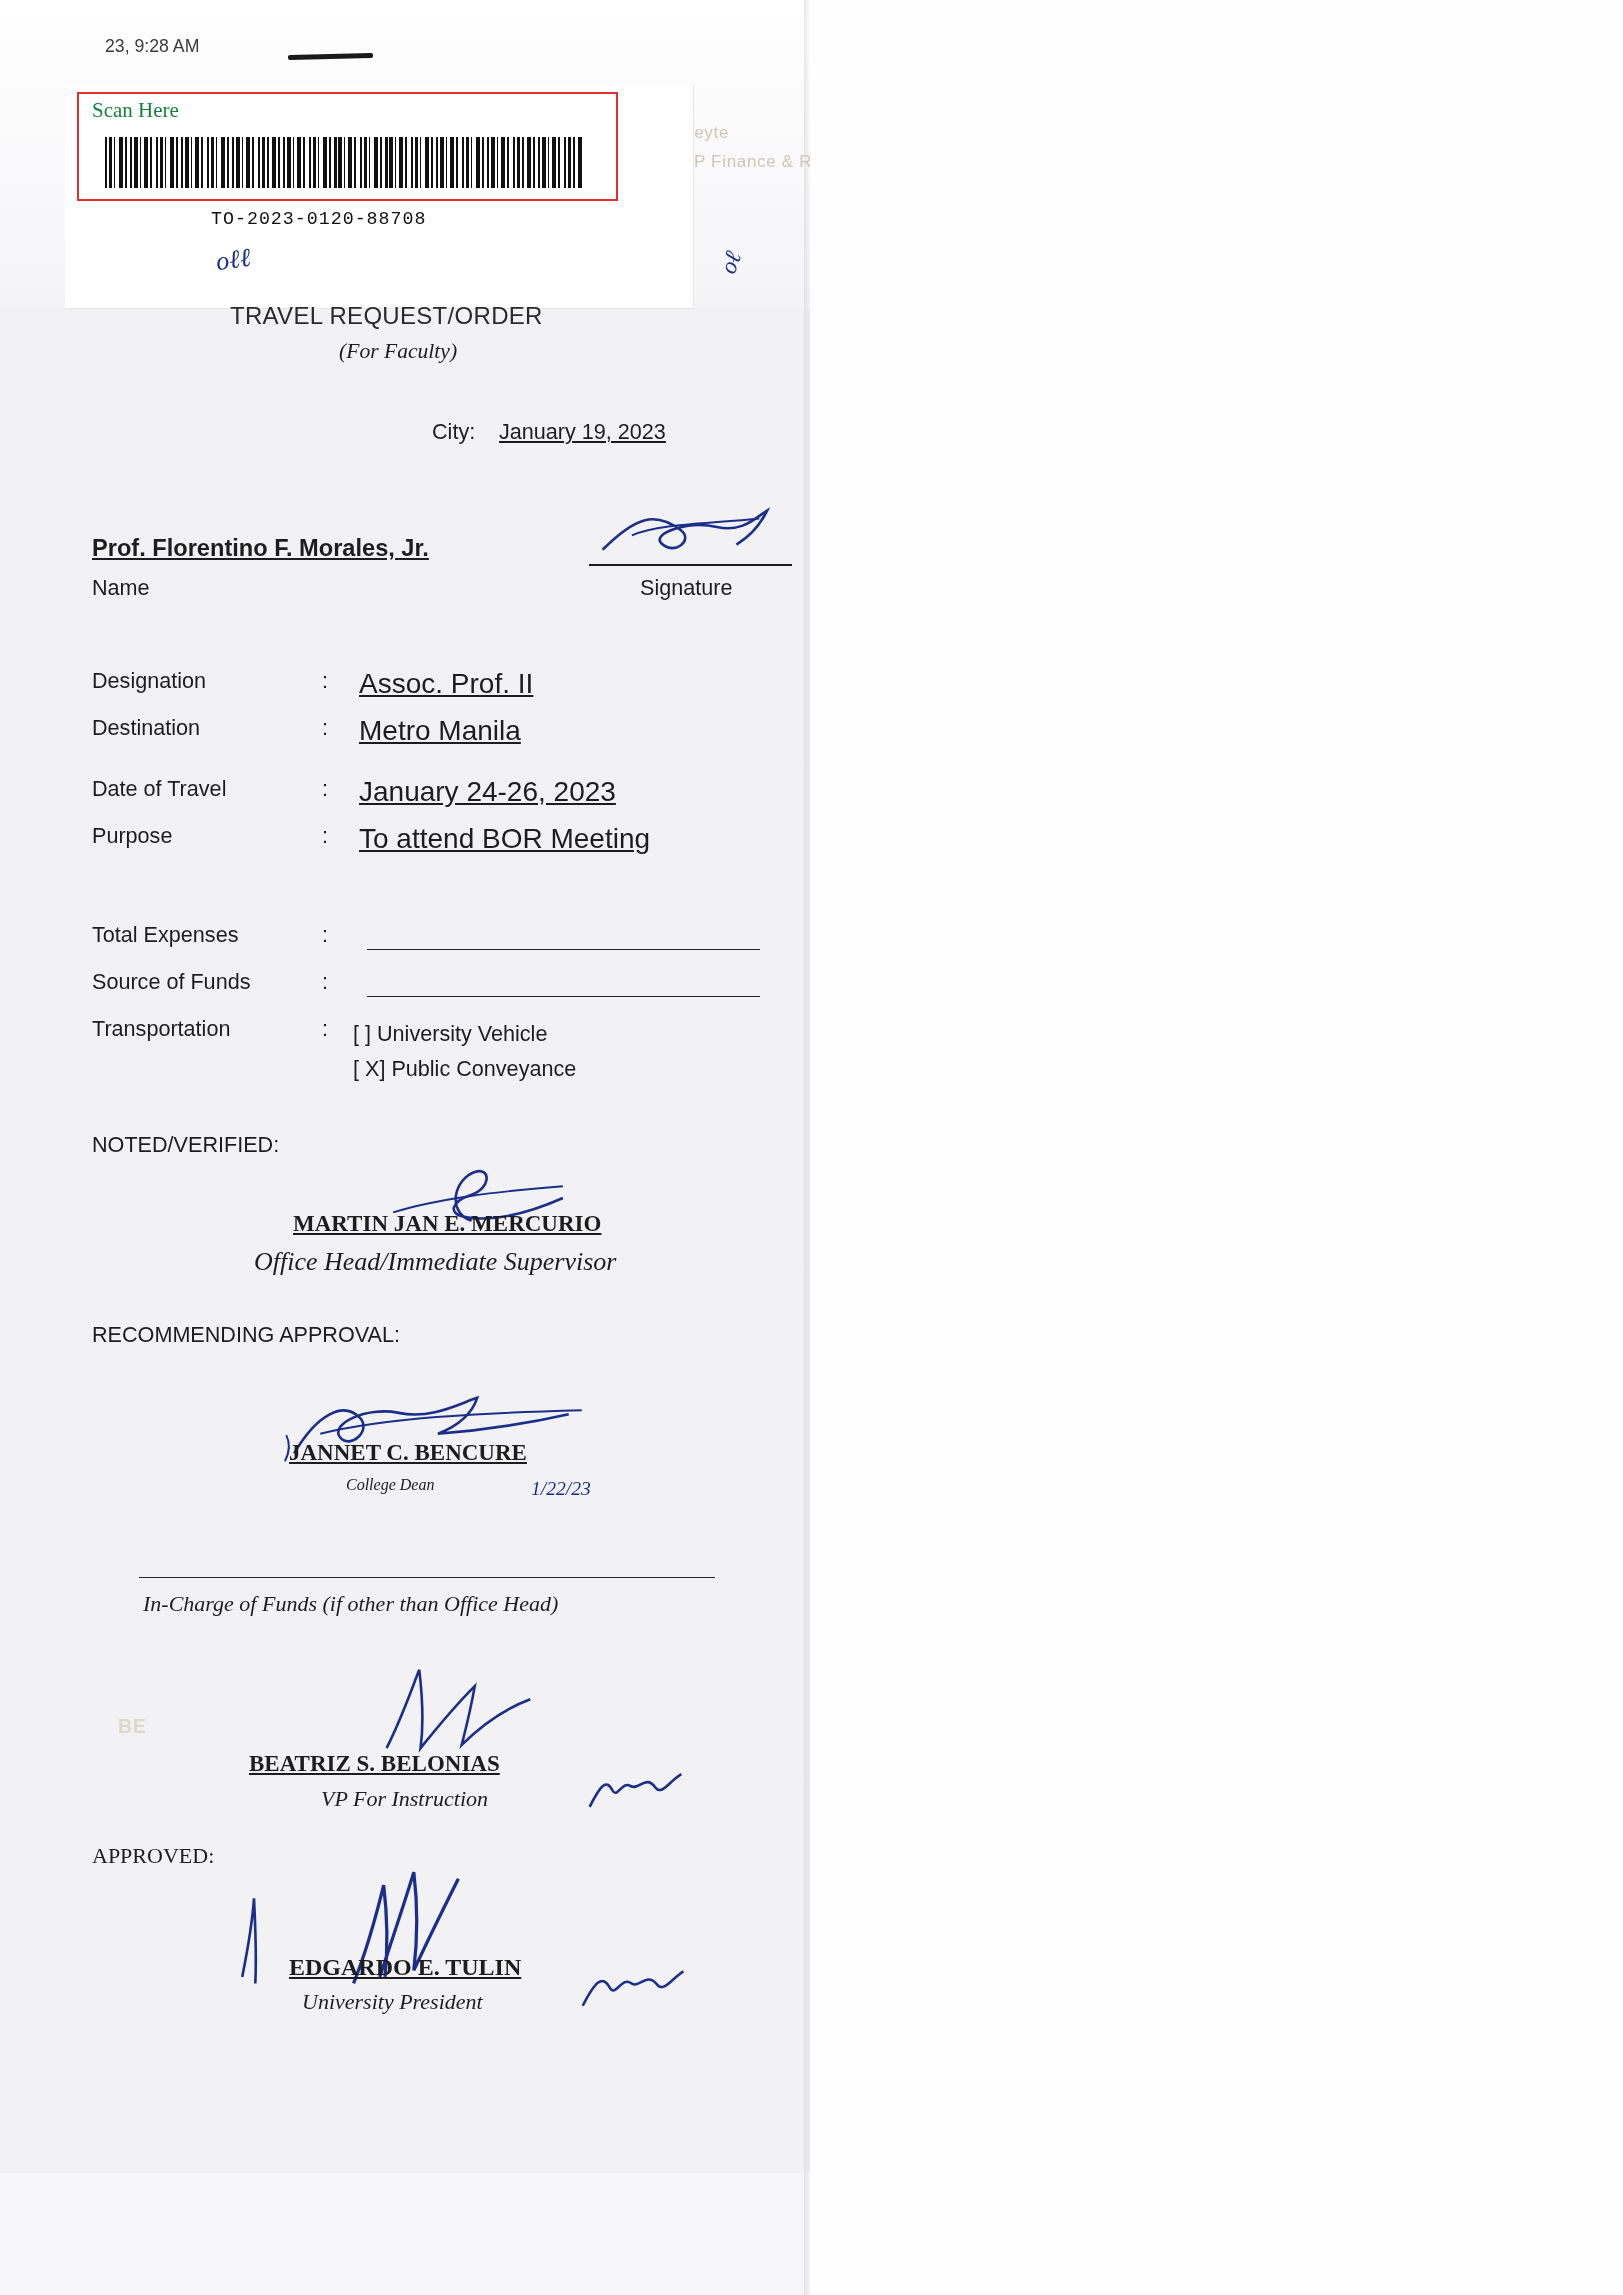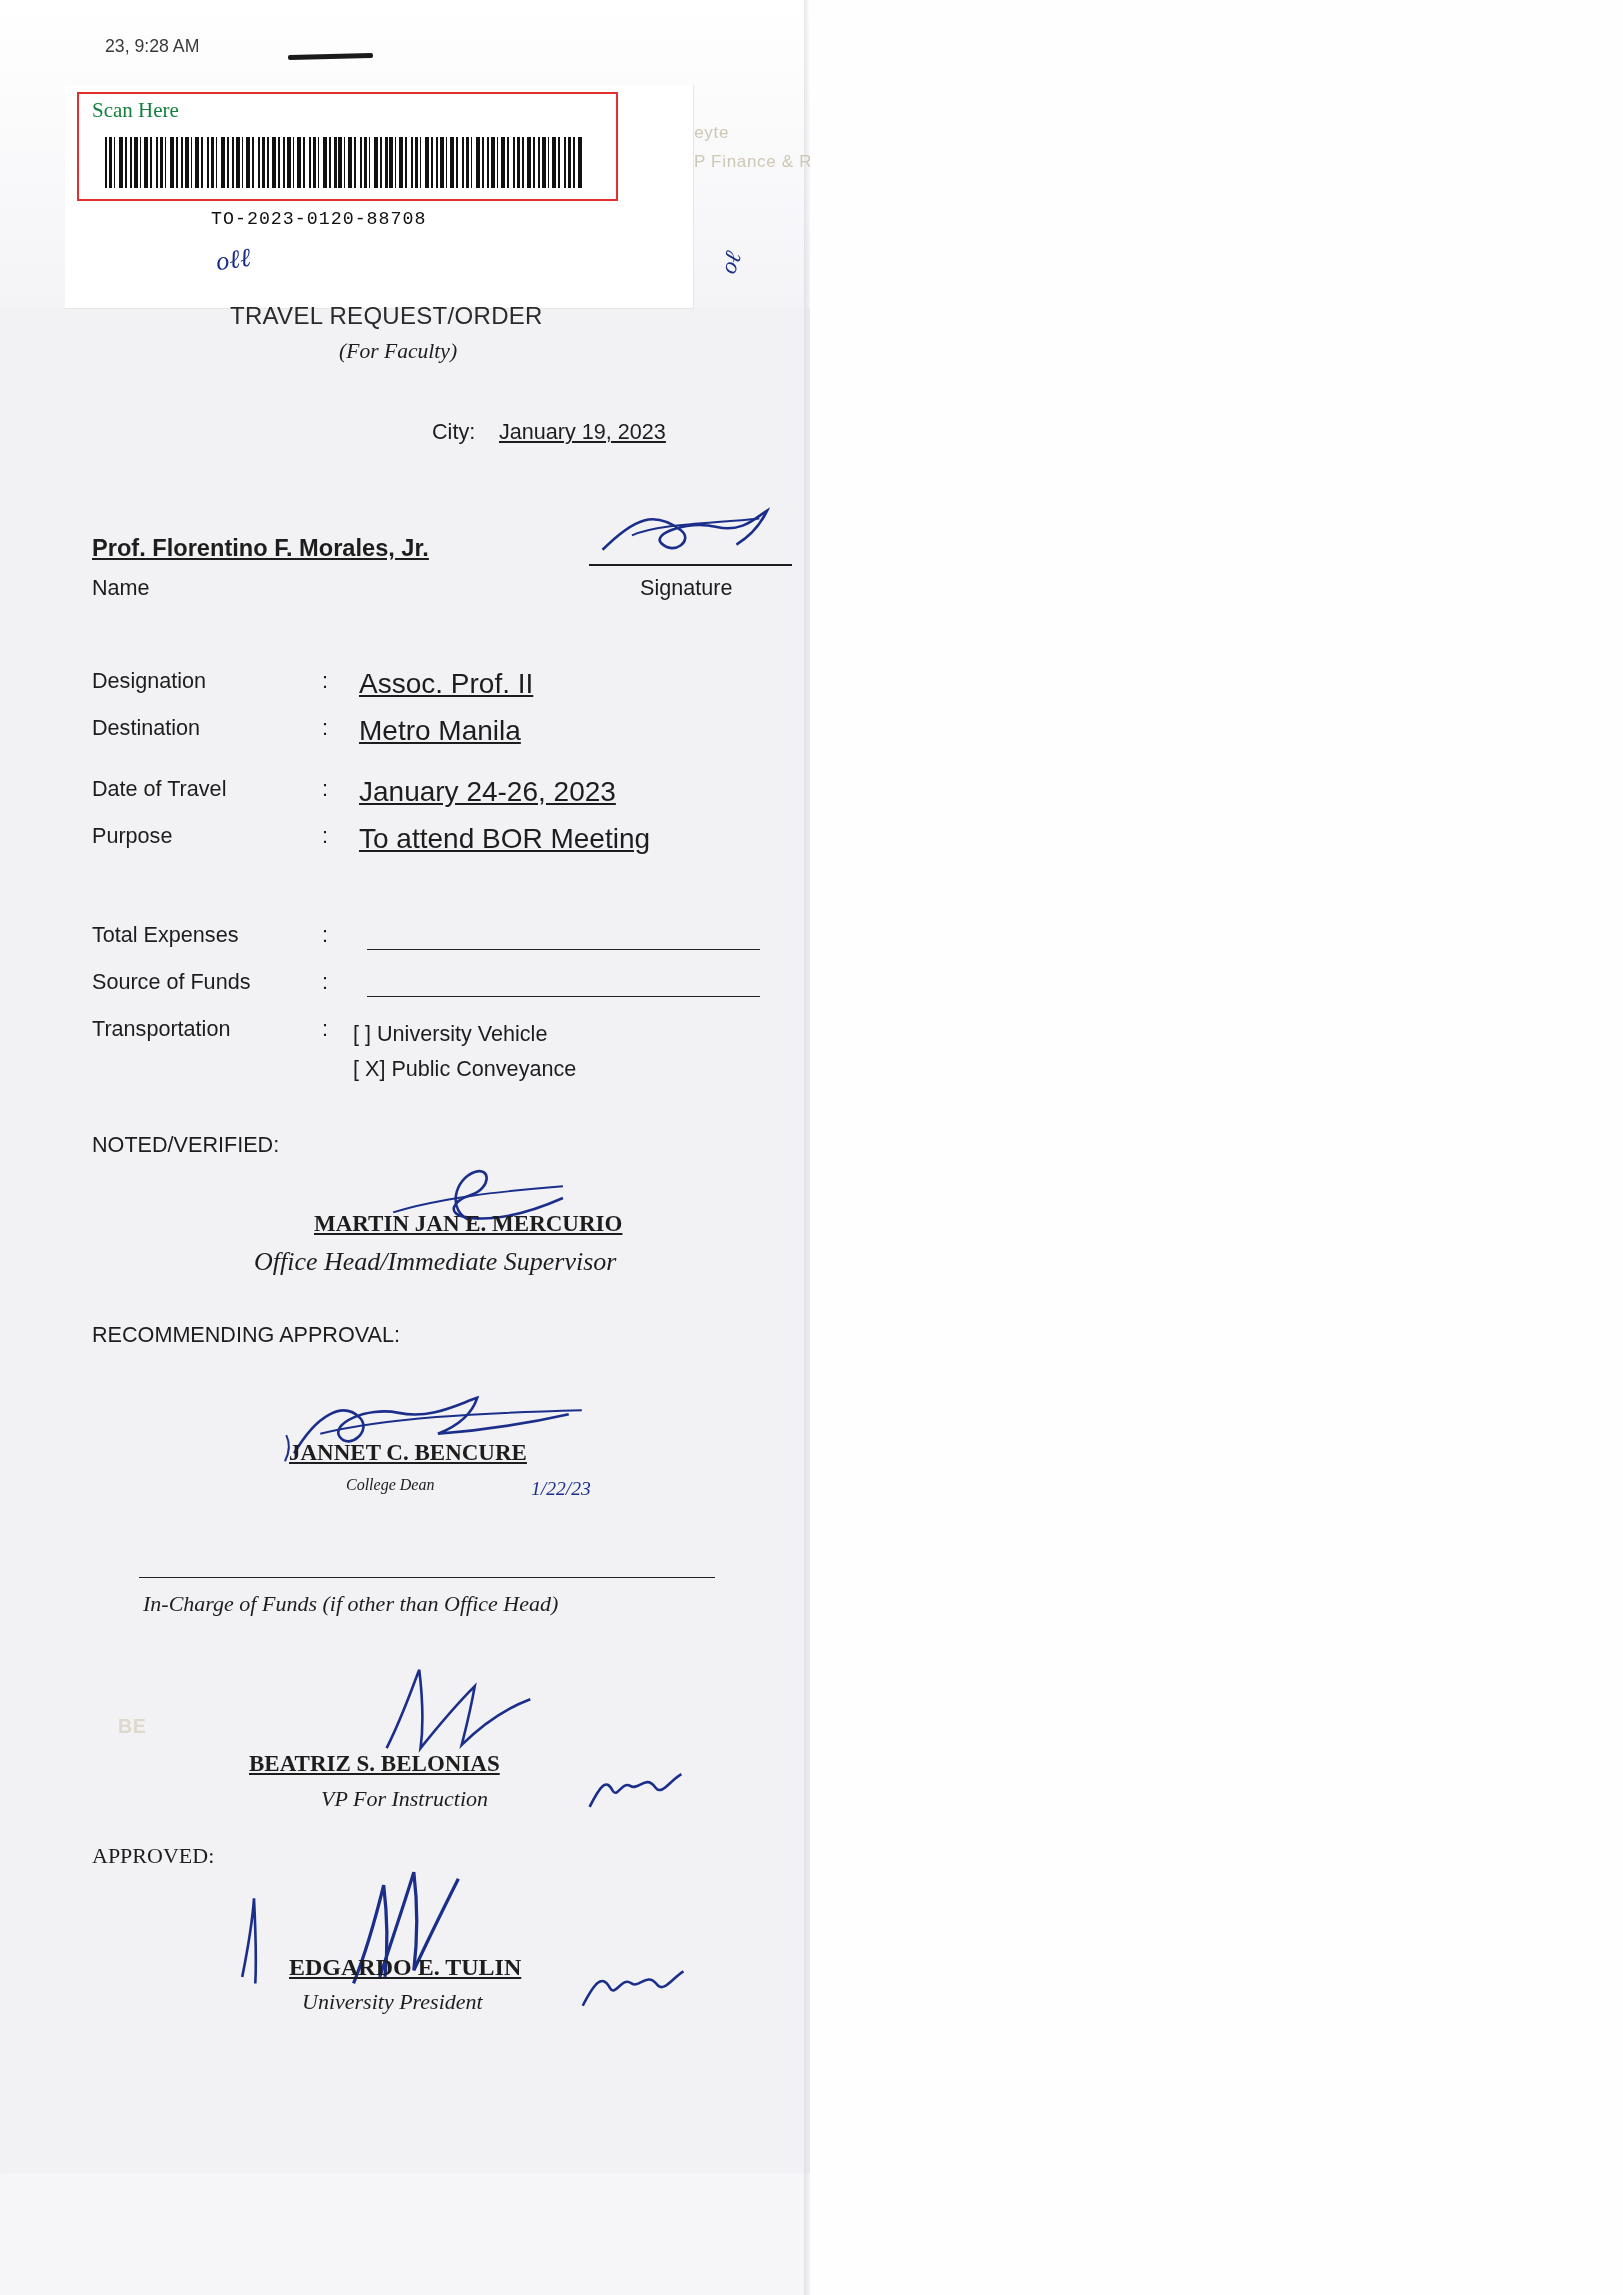--- a/index.html
+++ b/index.html
@@ -171,21 +171,21 @@
     background: #1d1d1d;
   }
 
   .field-label { font-size: 21.6px; }
   .field-colon { font-size: 21.6px; }
   .field-value { font-size: 28px; }
 
   .rule { position: absolute; height: 1.3px; background: #222; }
 
   #noted-label { left: 92px; top: 1132px; font-size: 21.6px; }
-  #noted-name { left: 293px; top: 1211px; font-size: 23px; margin-left: 21px; }
+  #noted-name { left: 293px; top: 1211px; font-size: 23px; }
   #noted-role { left: 254px; top: 1247px; font-size: 26px; }
 
   #rec-label { left: 92px; top: 1322px; font-size: 21.6px; }
   #rec-name { left: 289px; top: 1440px; font-size: 23px; }
   #rec-role { left: 346px; top: 1476px; font-size: 16px; }
   #rec-date { left: 531px; top: 1478px; font-size: 19.6px; }
 
   #funds-rule { left: 139px; top: 1577px; width: 576px; }
   #funds-role { left: 143px; top: 1591px; font-size: 22px; }
 

